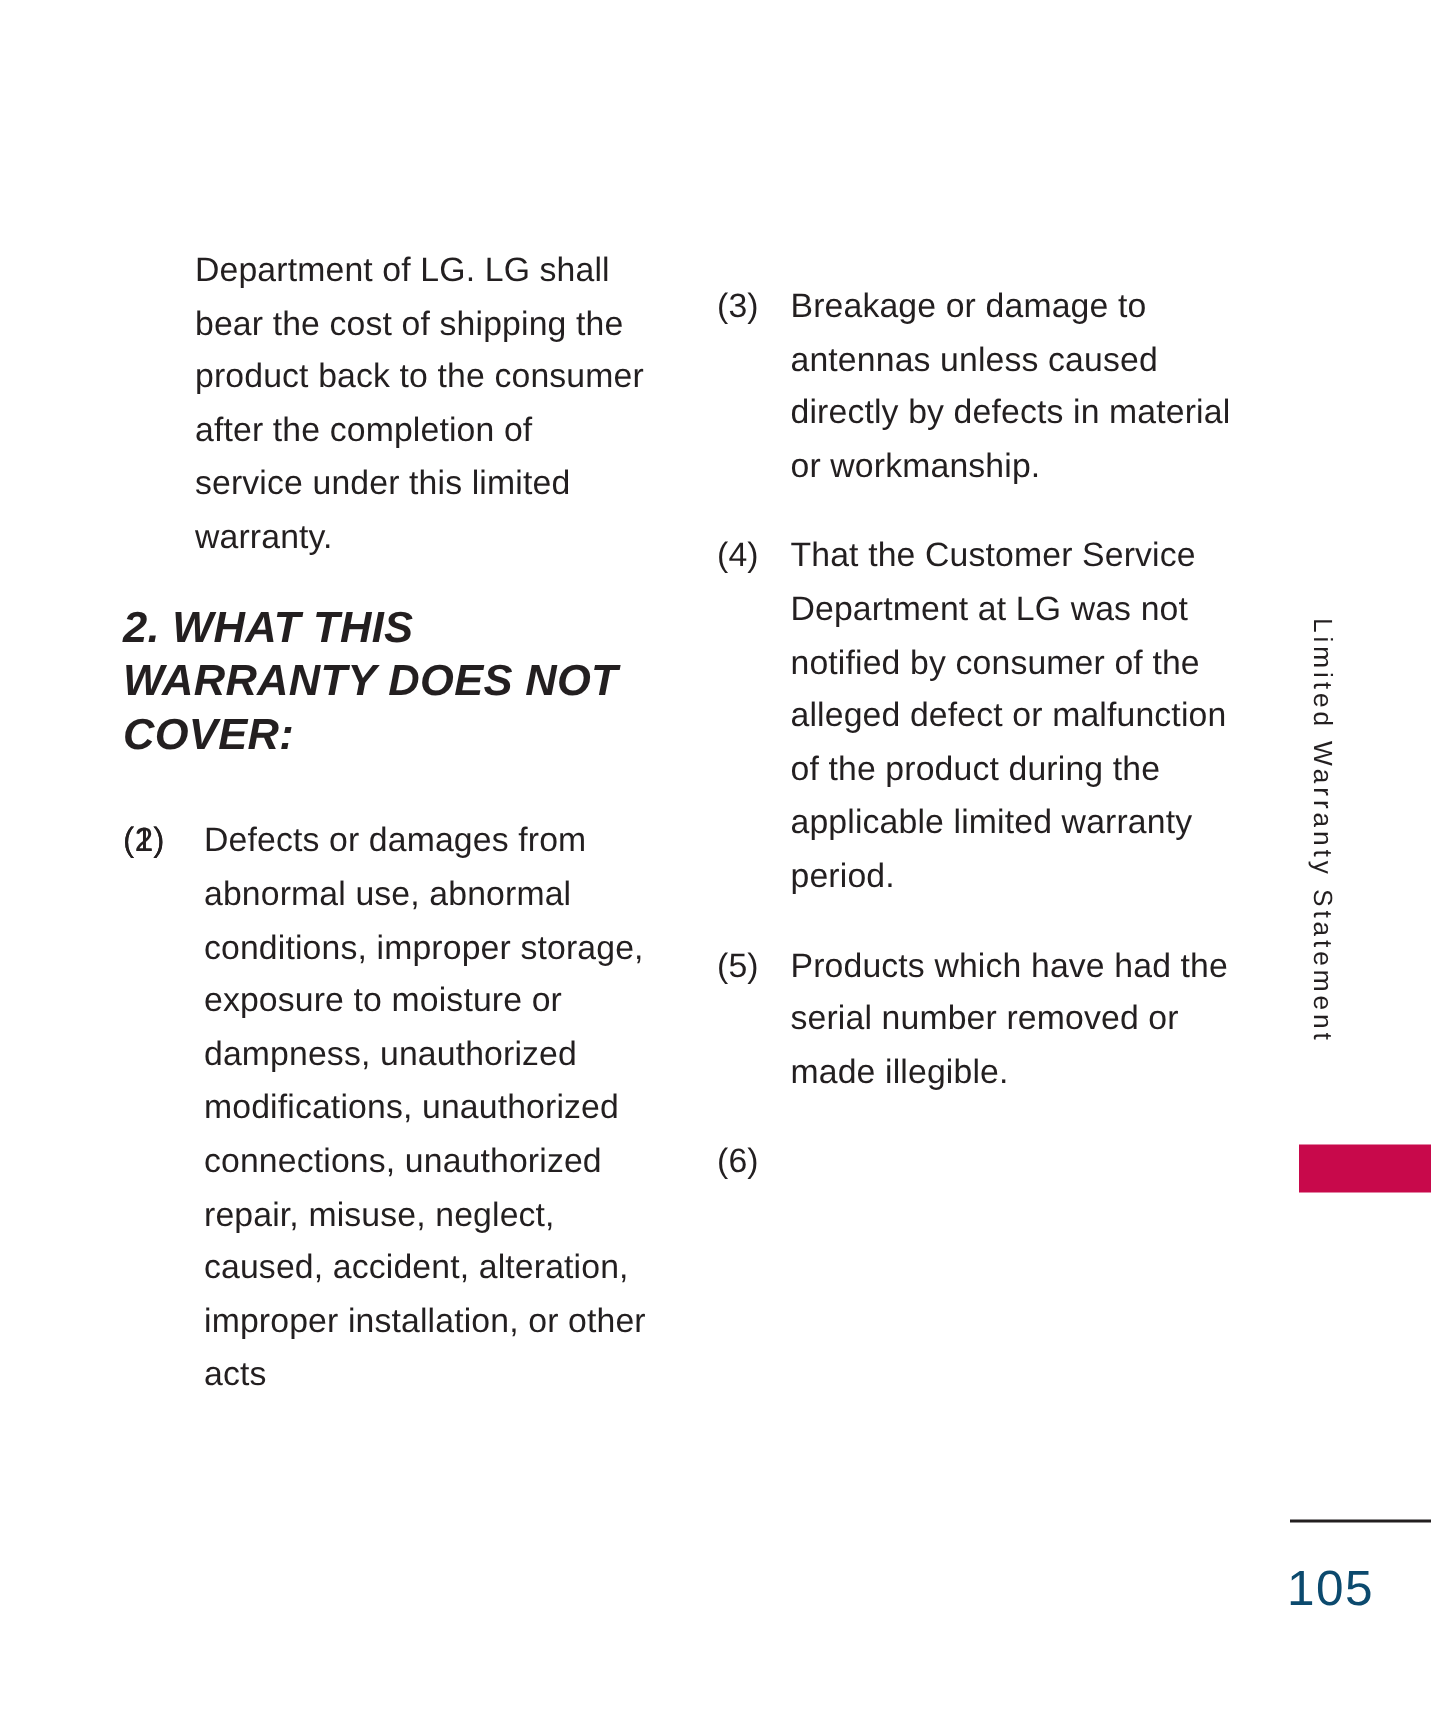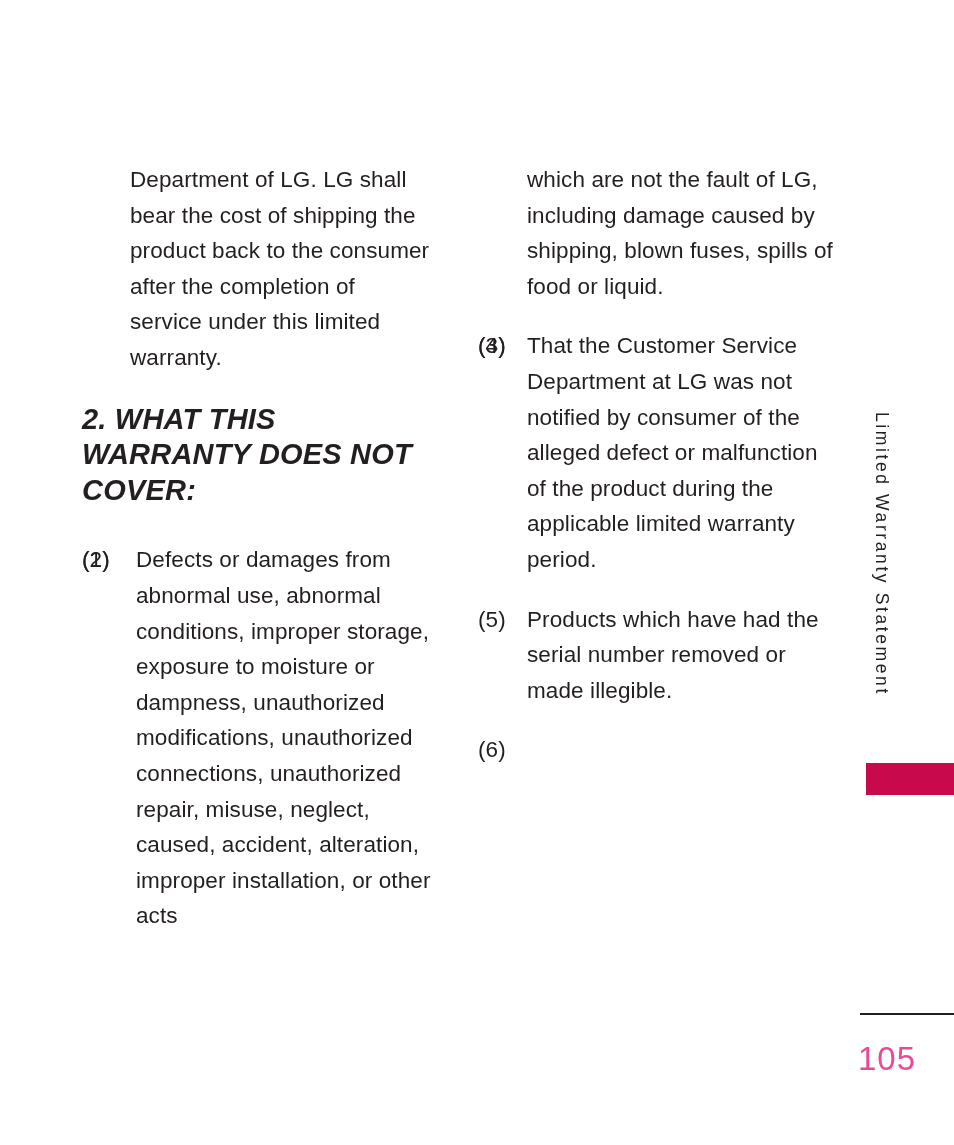--- a/index.html
+++ b/index.html
@@ -127,21 +127,21 @@
     background: #231f20;
   }
   .page-number {
     position: absolute;
     left: 858px;
     top: 1039px;
     width: 96px;
     font-size: 33px;
     line-height: 40px;
     letter-spacing: 1px;
-    color: #ec4899;
+    color: #0c4a6e;
   }
 </style>
 </head>
 <body>
 
 <div class="page">
 
   <div class="column col-left">
 
     <p class="para para-plain">Department of LG. LG shall bear the cost of shipping the product back to the consumer after the completion of service under this limited warranty.</p>
@@ -154,25 +154,25 @@
       </li>
       <li class="list-item">
         <span class="list-marker">(2)</span>
         <span>Defects or damages from abnormal use, abnormal conditions, improper storage, exposure to moisture or dampness, unauthorized modifications, unauthorized connections, unauthorized repair, misuse, neglect, caused, accident, alteration, improper installation, or other acts</span>
       </li>
     </ul>
   </div>
 
   <div class="column col-right">
 
-    <p class="para para-plain">which are not the fault of LG, including damage caused by shipping, blown fuses, spills of food or liquid.</p>
 
     <ul class="list" style="margin-top:24px;">
       <li class="list-item">
         <span class="list-marker">(3)</span>
+        <span>Breakage or damage to antennas unless caused directly by defects in material or workmanship.</span>
       </li>
       <li class="list-item">
         <span class="list-marker">(4)</span>
         <span>That the Customer Service Department at LG was not notified by consumer of the alleged defect or malfunction of the product during the applicable limited warranty period.</span>
       </li>
       <li class="list-item">
         <span class="list-marker">(5)</span>
         <span>Products which have had the serial number removed or made illegible.</span>
       </li>
       <li class="list-item">

